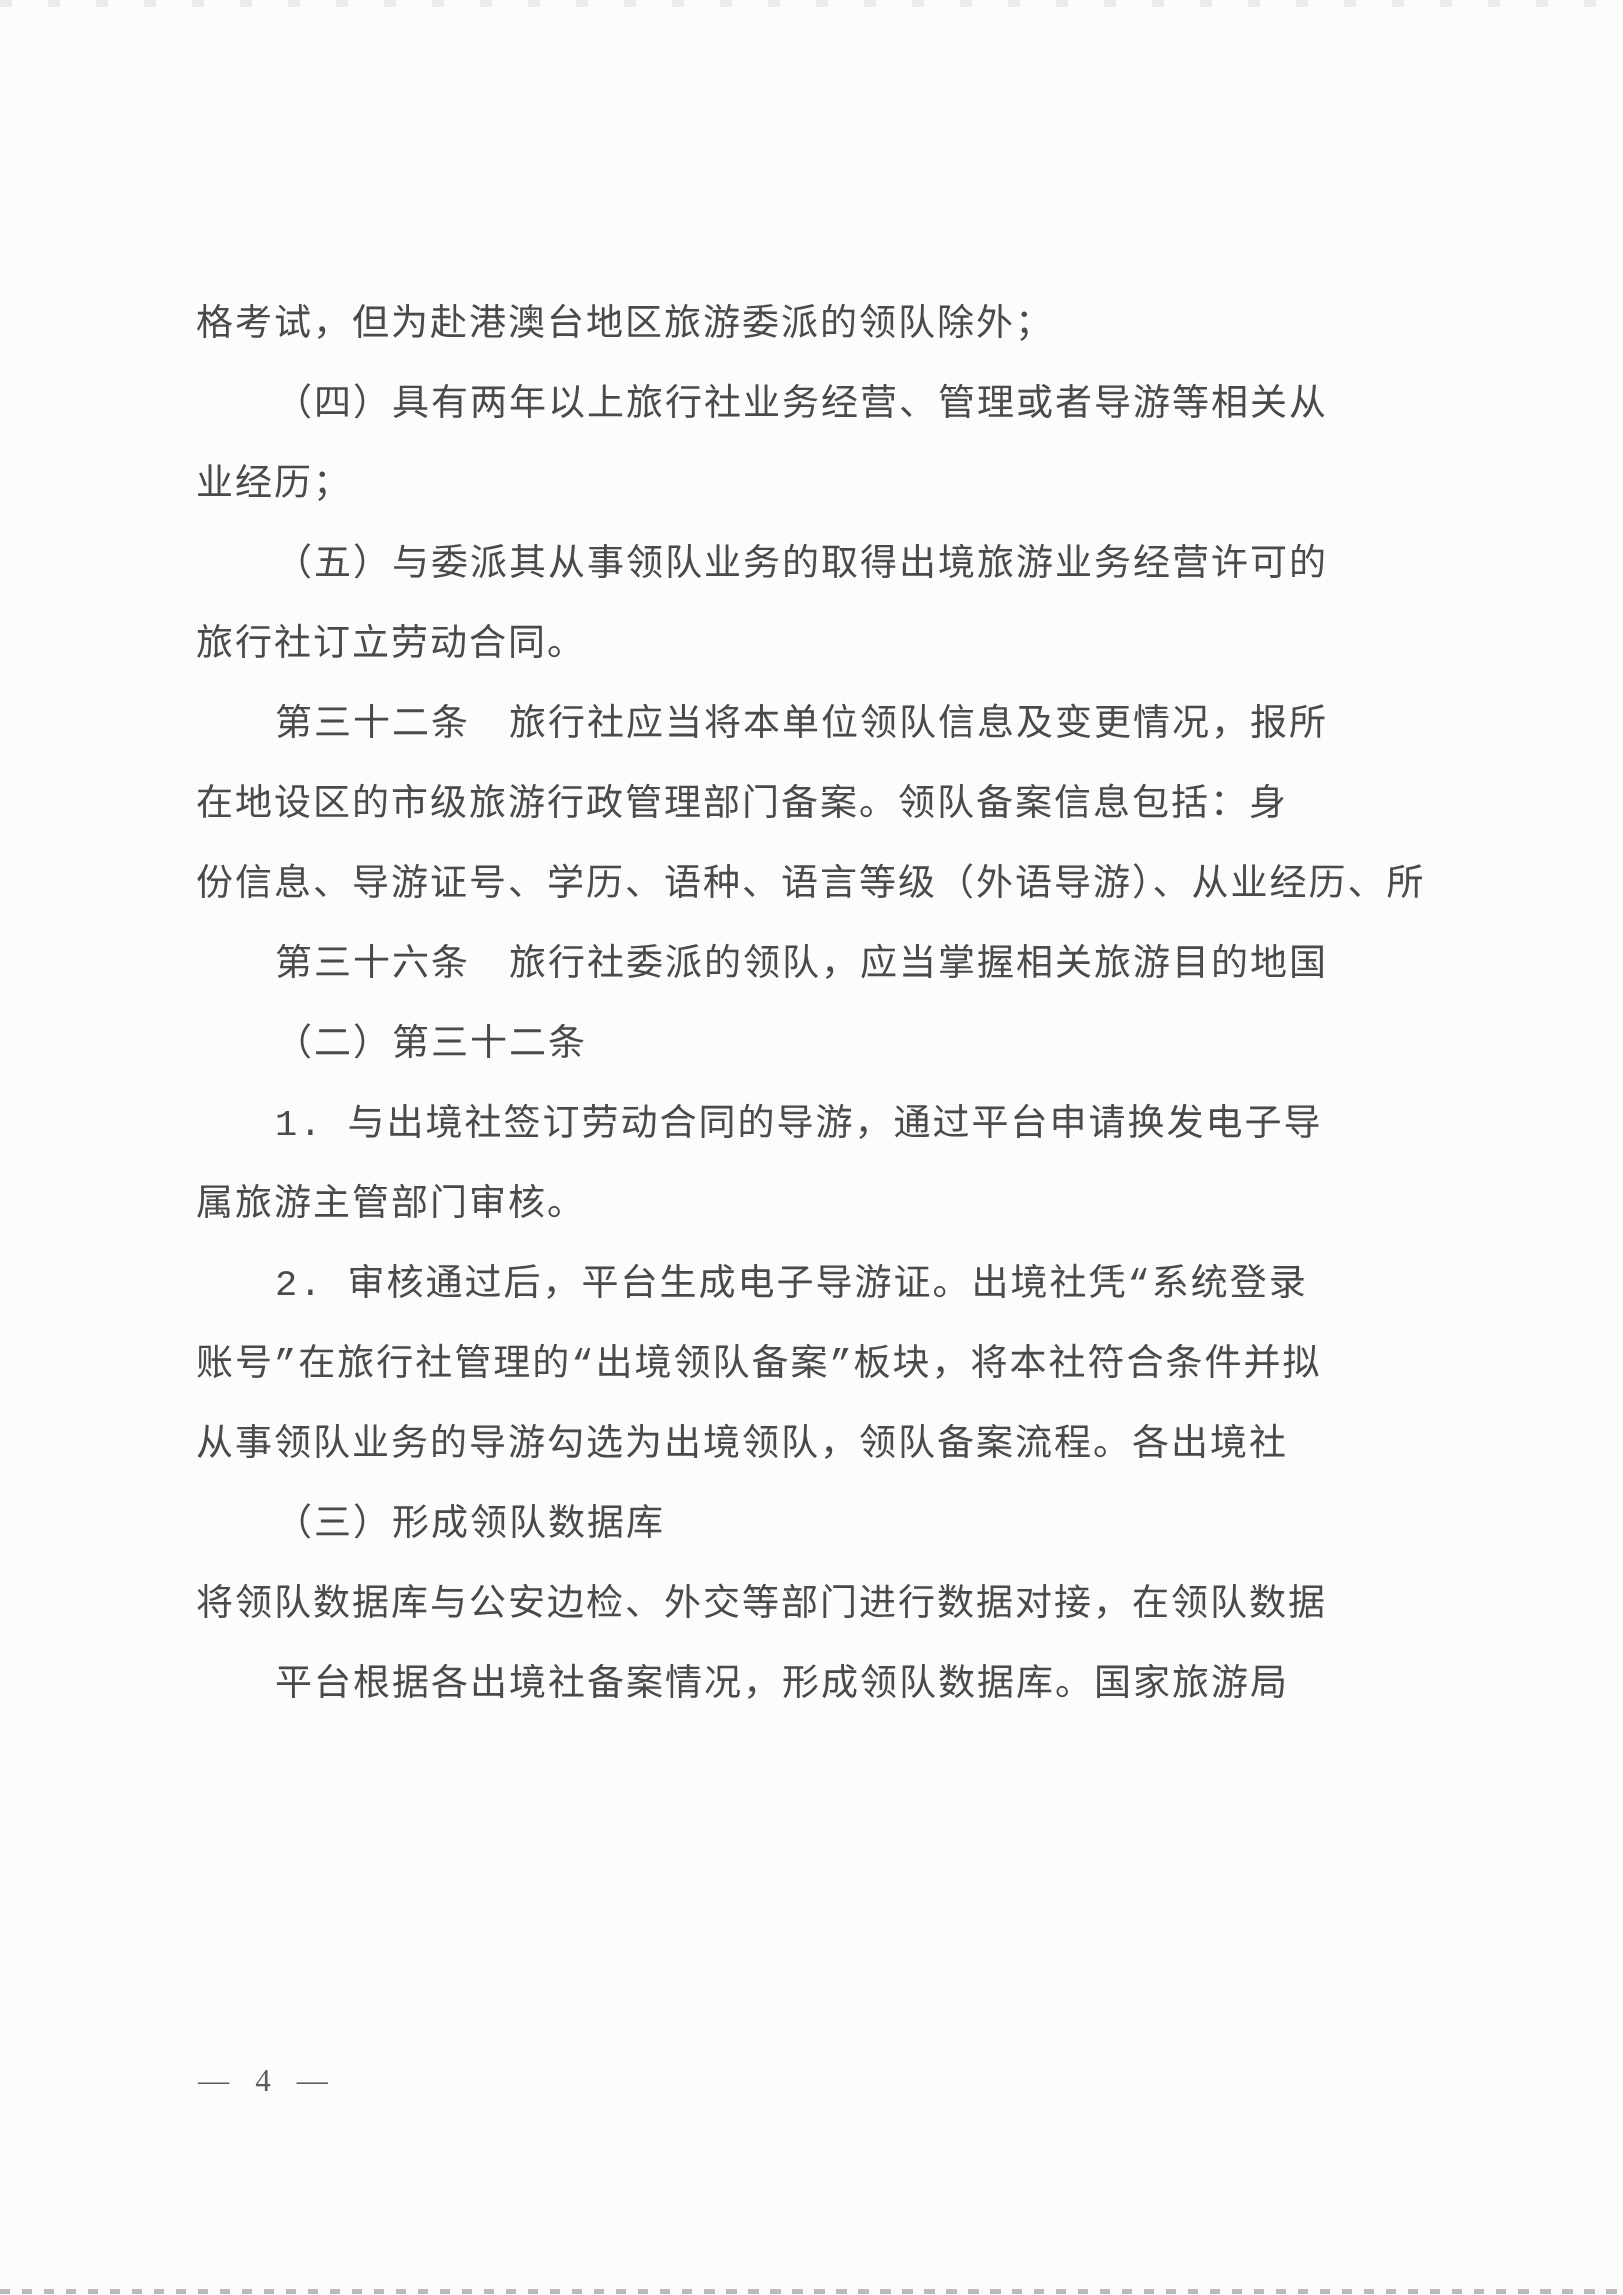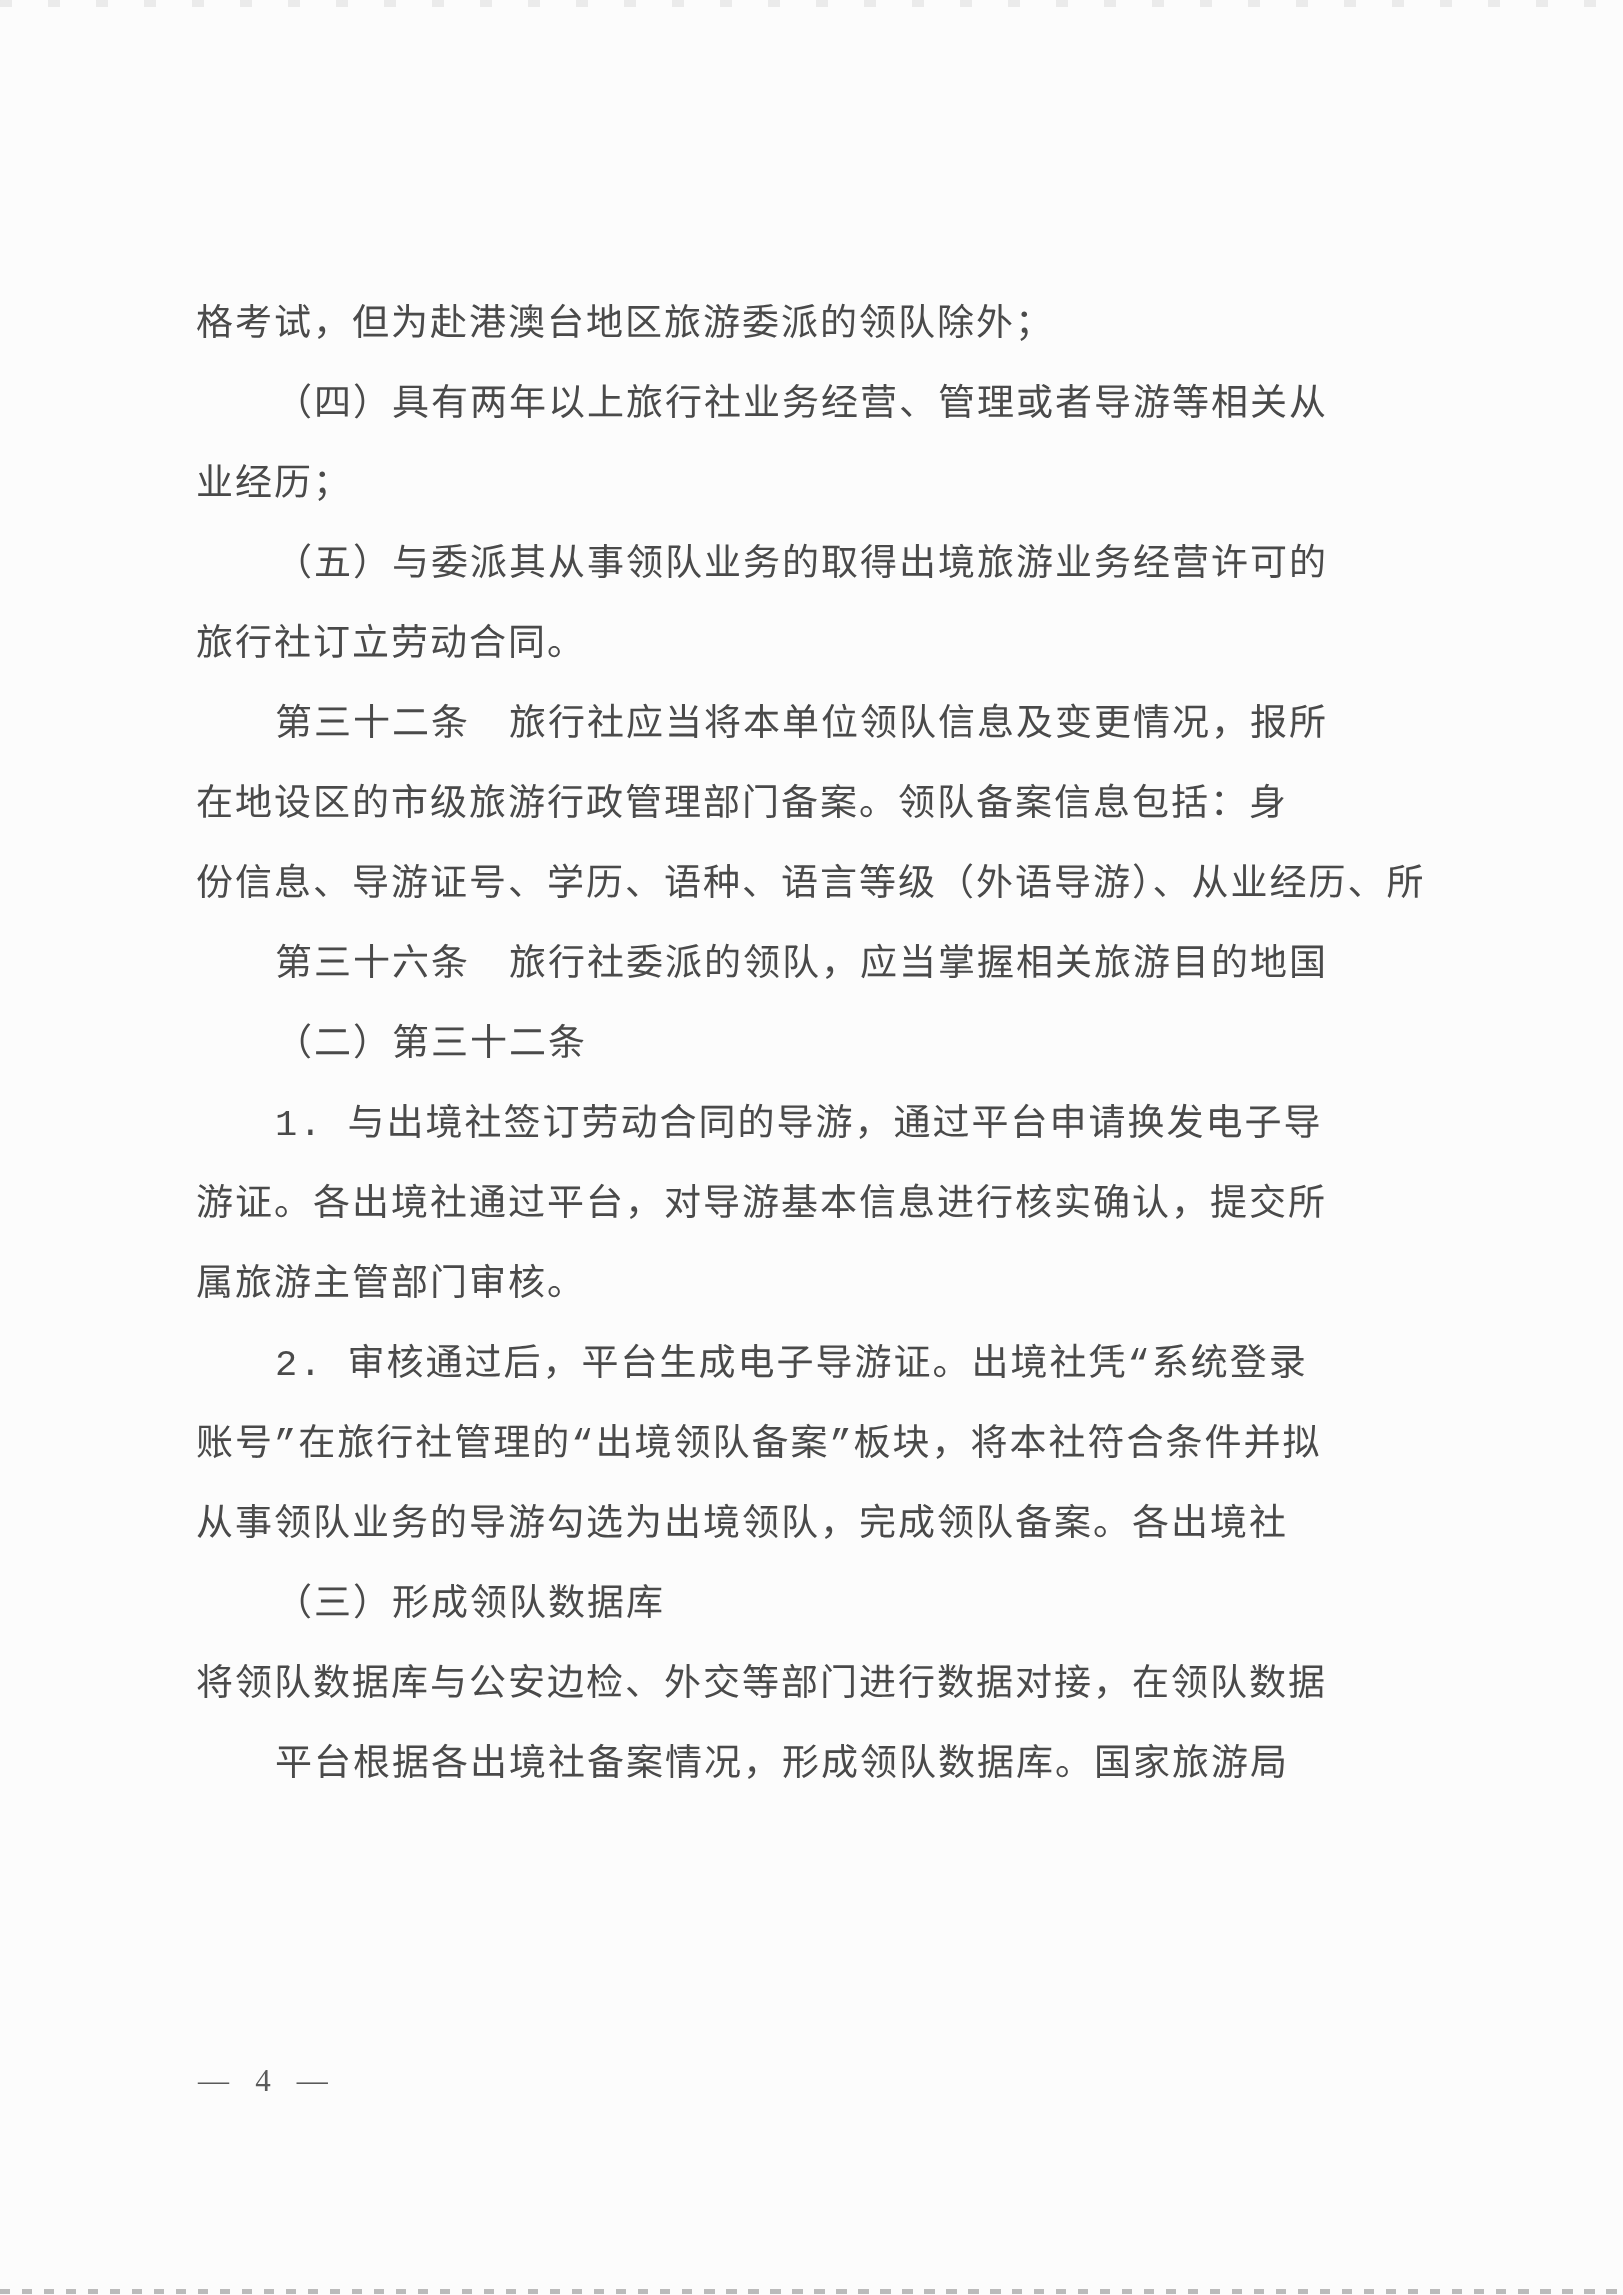--- a/index.html
+++ b/index.html
@@ -76,25 +76,24 @@
       <div class="line indent">（四）具有两年以上旅行社业务经营、管理或者导游等相关从</div>
       <div class="line">业经历；</div>
       <div class="line indent">（五）与委派其从事领队业务的取得出境旅游业务经营许可的</div>
       <div class="line">旅行社订立劳动合同。</div>
       <div class="line indent">第三十二条　旅行社应当将本单位领队信息及变更情况，报所</div>
       <div class="line">在地设区的市级旅游行政管理部门备案。领队备案信息包括：身</div>
       <div class="line">份信息、导游证号、学历、语种、语言等级（外语导游）、从业经历、所</div>
       <div class="line indent">第三十六条　旅行社委派的领队，应当掌握相关旅游目的地国</div>
       <div class="line indent">（二）第三十二条</div>
       <div class="line indent">1. 与出境社签订劳动合同的导游，通过平台申请换发电子导</div>
-      <div class="line">游证。各出境社通过平台，对导游基本信息进行核实确认，提交所</div>
       <div class="line">属旅游主管部门审核。</div>
       <div class="line indent">2. 审核通过后，平台生成电子导游证。出境社凭“系统登录</div>
       <div class="line">账号”在旅行社管理的“出境领队备案”板块，将本社符合条件并拟</div>
-      <div class="line">从事领队业务的导游勾选为出境领队，完成领队备案。各出境社</div>
+      <div class="line">从事领队业务的导游勾选为出境领队，领队备案流程。各出境社</div>
       <div class="line indent">（三）形成领队数据库</div>
       <div class="line">将领队数据库与公安边检、外交等部门进行数据对接，在领队数据</div>
       <div class="line indent">平台根据各出境社备案情况，形成领队数据库。国家旅游局</div>
     </div>
 
   <div class="footer-page-number">— 4 —</div>
 
   <div class="scan-artifact-bottom"></div>
 </div>
 

